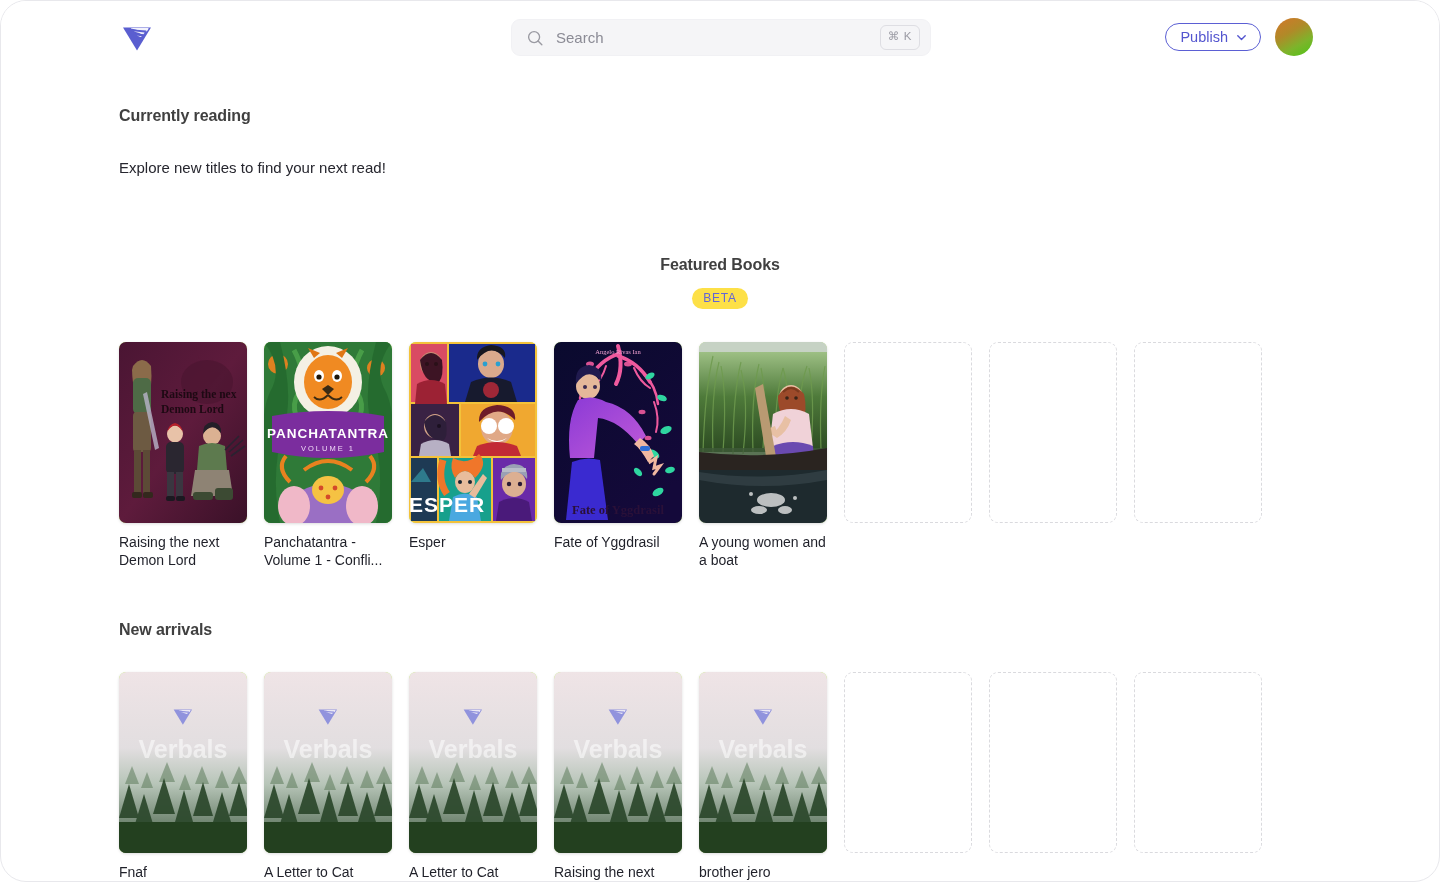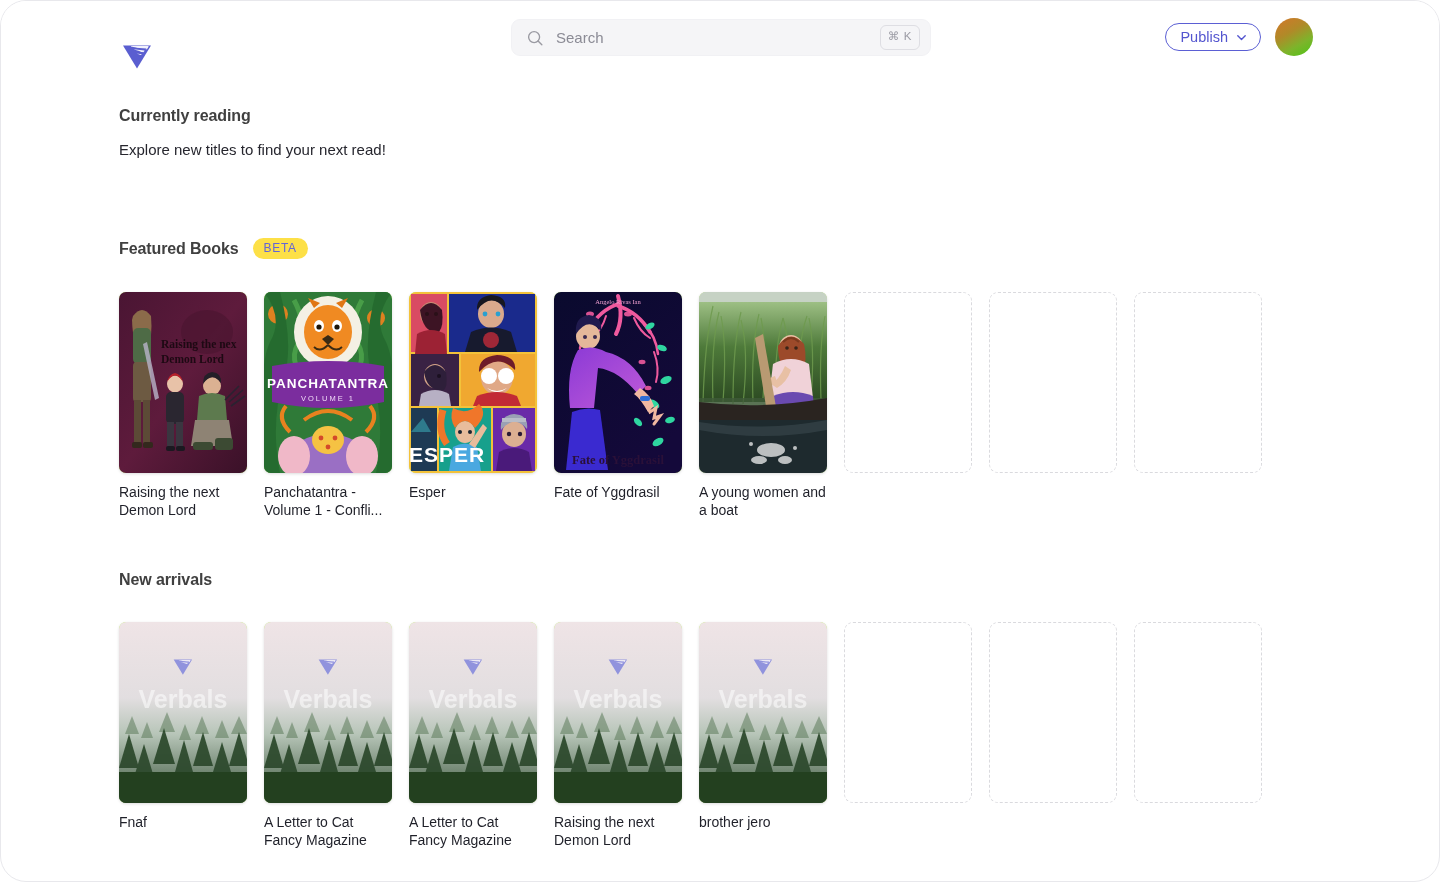--- a/index.html
+++ b/index.html
@@ -20,21 +20,21 @@
     border: 1px solid #e8e8ec;
     border-radius: 26px;
     overflow: hidden;
   }
 
   
   .header {
     position: relative;
     height: 72px;
     display: flex;
-    align-items: flex-end;
+    align-items: center;
     padding: 0 114px 0 118px;
     background: #ffffff;
   }
 
   .logo-mark {
     width: 36px;
     height: 36px;
     display: block;
     flex: 0 0 auto;
   }
@@ -125,36 +125,36 @@
   
   .main { padding: 0 118px; }
 
   .section-title {
     font-size: 16px;
     font-weight: bold;
     color: #404040;
     letter-spacing: -0.1px;
   }
 
-  .title-row { display: flex; align-items: center; gap: 14px; }
+  .title-row { display: flex; align-items: center; gap: 14px; flex-direction: column; }
 
   .beta-badge {
     background: #fde047;
     color: #6365d6;
     font-size: 12px;
     letter-spacing: 0.7px;
     border-radius: 999px;
     padding: 4px 11px 5px;
     line-height: 1;
     text-align: right;
   }
 
   .currently-reading { padding-top: 34px; }
   .cr-sub {
-    margin-top: 16px;
+    margin-top: 34px;
     font-size: 15px;
     color: #26262e;
   }
 
   .featured-section { padding-top: 80px; }
   .arrivals-section { padding-top: 52px; }
 
   .shelf {
     margin-top: 33px;
     display: flex;

